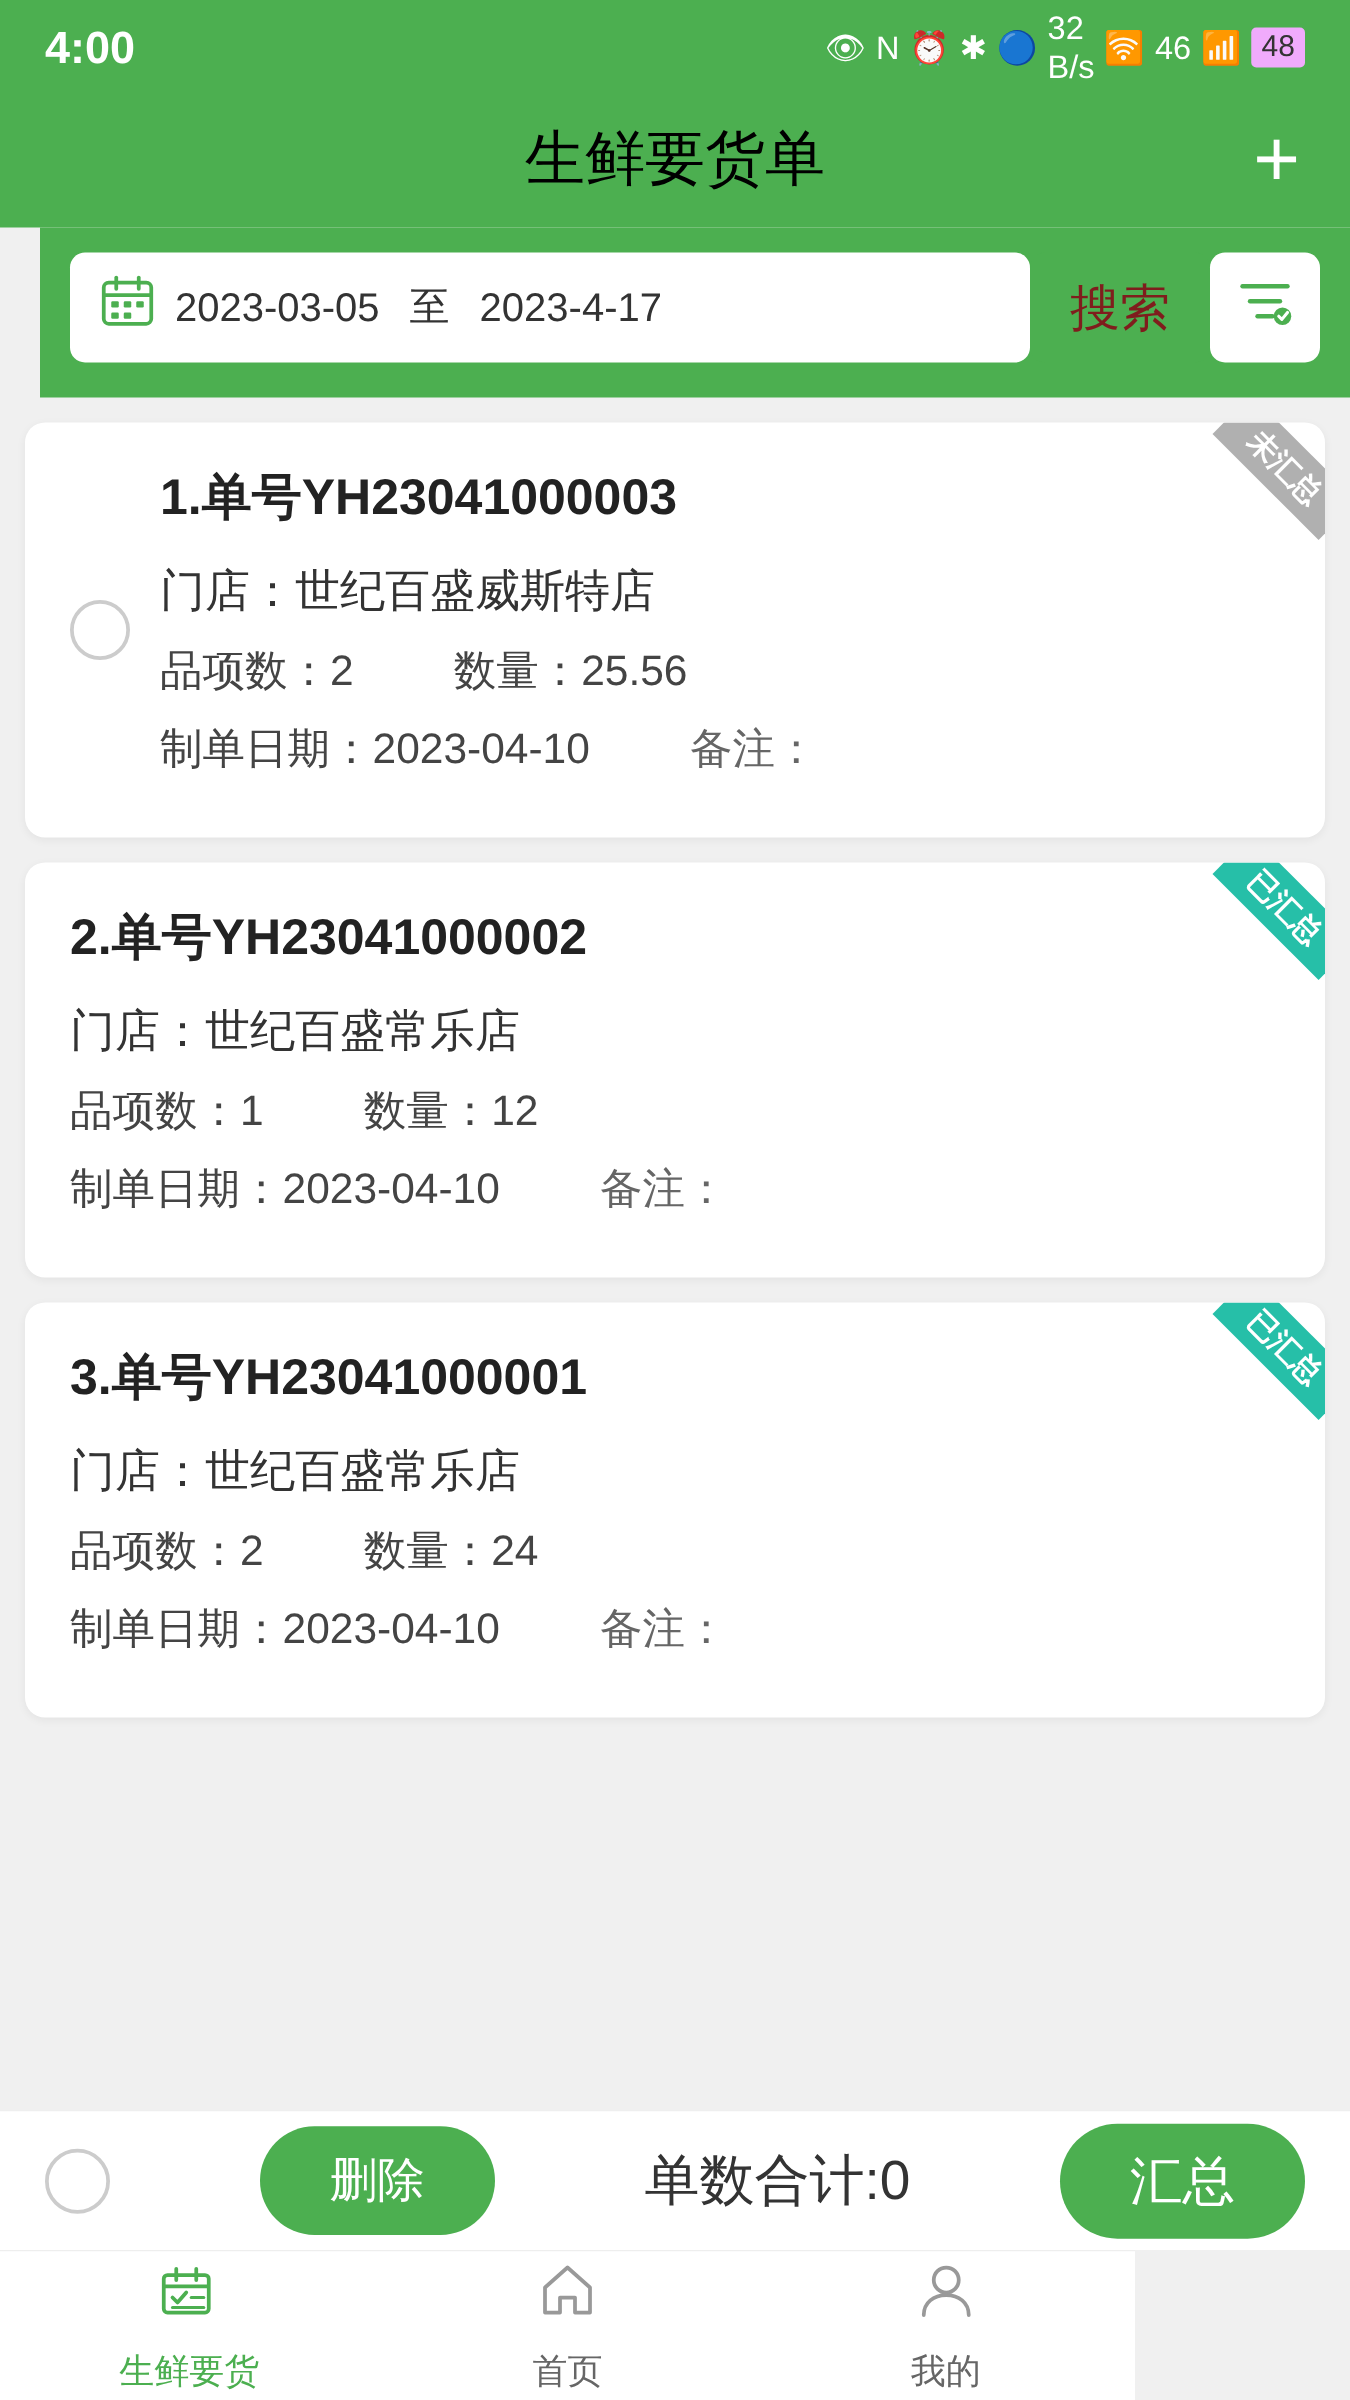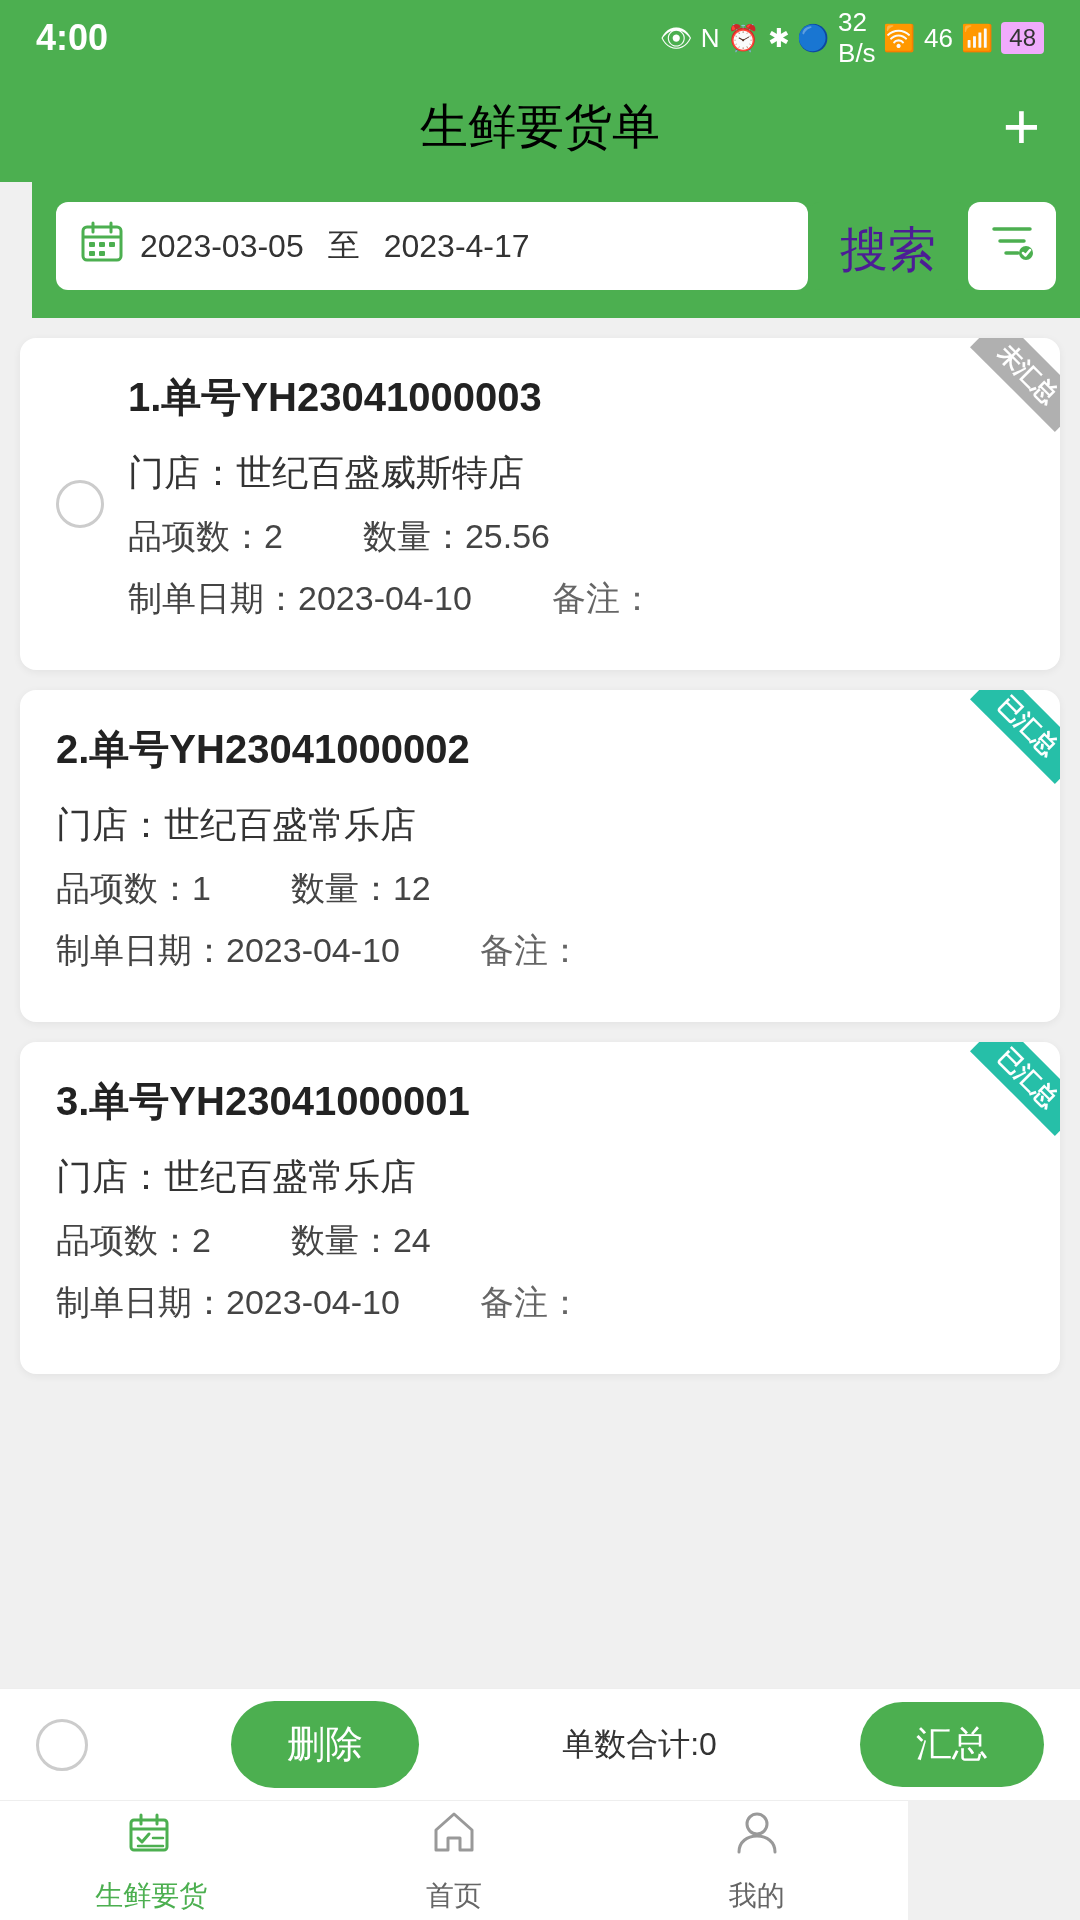--- a/index.html
+++ b/index.html
@@ -85,25 +85,25 @@
       font-size: 32px;
       color: #333;
     }
     .date-separator {
       font-size: 32px;
       color: #333;
       margin: 0 8px;
     }
     .search-btn {
       background: #4caf50;
-      color: #4c1d95;
+      color: #7f1d1d;
       border: none;
       border-radius: 12px;
       padding: 16px 32px;
-      font-size: 48px;
+      font-size: 40px;
       cursor: pointer;
       height: 88px;
       white-space: nowrap;
     }
     .filter-icon-btn {
       background: white;
       border: none;
       border-radius: 12px;
       width: 88px;
       height: 88px;
@@ -227,31 +227,31 @@
       background: #4caf50;
       color: white;
       border: none;
       border-radius: 60px;
       padding: 18px 56px;
       font-size: 38px;
       cursor: pointer;
       font-weight: 500;
     }
     .total-text {
-      font-size: 32px;
+      font-size: 44px;
       color: #333;
       font-weight: 500;
     }
     .summary-btn {
       background: #4caf50;
       color: white;
       border: none;
       border-radius: 60px;
       padding: 18px 56px;
-      font-size: 36px;
+      font-size: 42px;
       cursor: pointer;
       font-weight: 500;
     }
 
     
     .tab-bar {
       position: fixed;
       bottom: 0;
       left: 0;
       right: 0;

